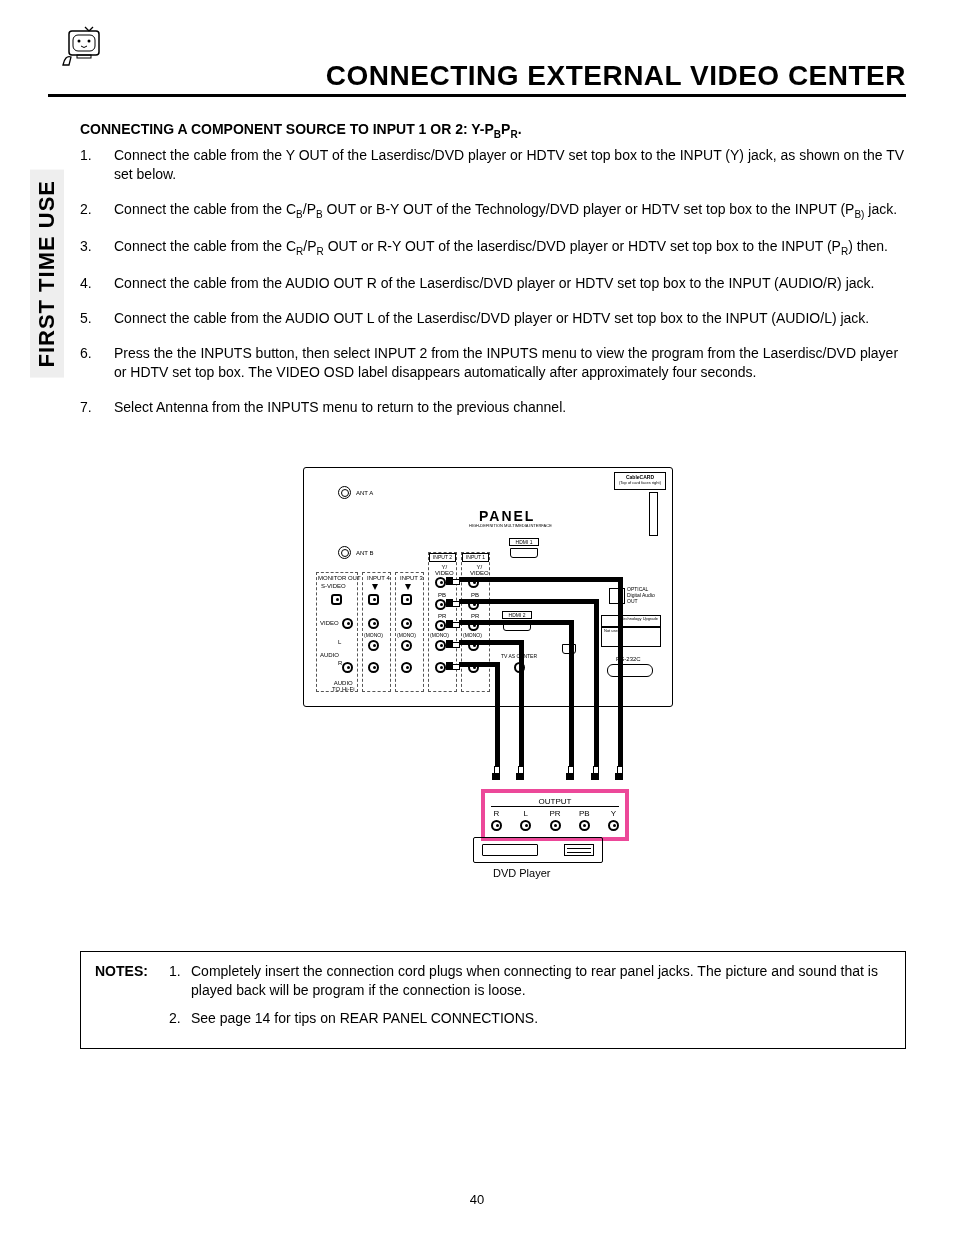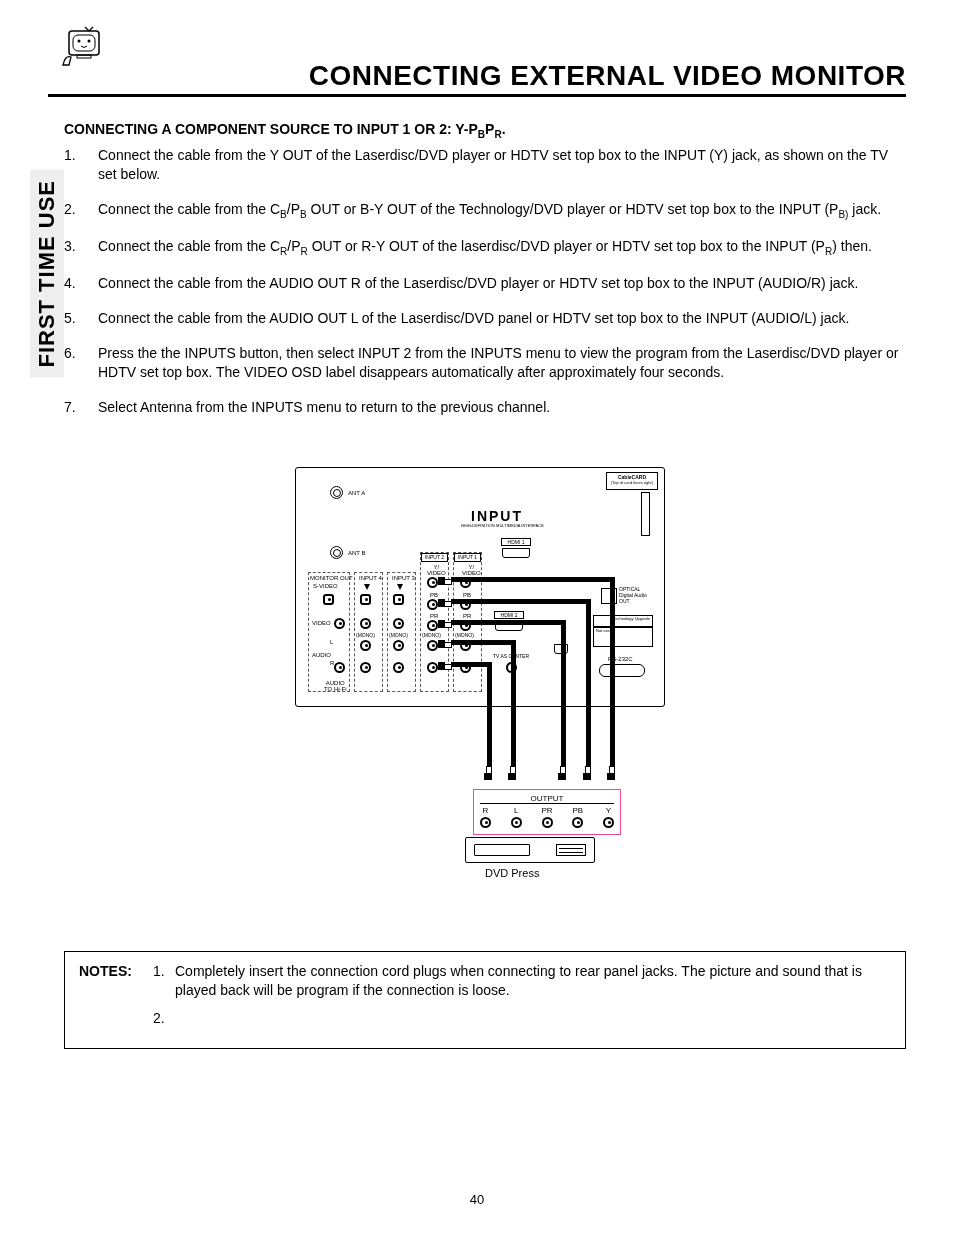--- a/index.html
+++ b/index.html
@@ -34,21 +34,21 @@
     left: 30px;
     top: 170px;
     writing-mode: vertical-rl;
     transform: rotate(180deg);
     font-size: 22px;
     font-weight: bold;
     background: #eee;
     padding: 10px 4px;
     letter-spacing: 1px;
   }
-  .content { margin-left: 16px; }
+  .content { margin-left: 32px; }
   .subhead {
     font-size: 14px;
     font-weight: bold;
     margin-bottom: 6px;
   }
   .subhead sub { font-size: 10px; }
   .step-list {
     font-size: 14px;
     line-height: 1.35;
     list-style: none;
@@ -106,21 +106,21 @@
     position:absolute; left:180px; top:370px;
     width:130px; height:26px; border:1.5px solid #000; border-radius:2px;
   }
   .device .tray{position:absolute;left:8px;top:6px;width:56px;height:12px;border:1px solid #000;border-radius:1px;}
   .device .slot{position:absolute;right:8px;top:6px;width:30px;height:12px;border:1px solid #000;}
   .device .slot::before,.device .slot::after{content:"";position:absolute;left:2px;width:24px;height:1px;background:#000;}
   .device .slot::before{top:3px;} .device .slot::after{top:7px;}
   .device-lbl{position:absolute;left:200px;top:400px;font-size:11px;}
   .output-box{
     position:absolute; left:188px; top:322px;
-    width:148px; border:1px solid #ec4899; padding:4px 6px 6px 6px;
+    width:148px; border:4px solid #ec4899; padding:4px 6px 6px 6px;
     text-align:center; background:#fff;
   }
   .output-box .row{display:flex;justify-content:space-between;margin-top:2px;}
   .output-box .hdr{font-size:8px;border-bottom:1px solid #000;margin-bottom:2px;}
   .output-box .col{display:flex;flex-direction:column;align-items:center;font-size:8px;gap:2px;}
   .cable-thick{position:absolute;background:#000;height:5px;}
   .v{width:5px !important;}
   .plug-down{position:absolute;}
   .notes {
     border: 1px solid #000;
@@ -146,21 +146,21 @@
   <rect x="14" y="6" width="30" height="24" rx="3" fill="none" stroke="#000" stroke-width="1.5"></rect>
   <rect x="18" y="10" width="22" height="16" rx="5" fill="none" stroke="#000"></rect>
   <circle cx="24" cy="16" r="1.5" fill="#000"></circle>
     <circle cx="34" cy="16" r="1.5" fill="#000"></circle>
   <path d="M26 21 q3 3 6 0" fill="none" stroke="#000"></path>
   <rect x="22" y="30" width="14" height="3" fill="none" stroke="#000"></rect>
   <path d="M8 40 q2 -10 8 -8 l-2 8 z" fill="none" stroke="#000" stroke-width="1.3"></path>
   <path d="M30 2 l4 4 M38 2 l-4 4" stroke="#000" stroke-width="1.3"></path>
 </svg>
 
-<h1 class="page-title">CONNECTING EXTERNAL VIDEO MONITOR</h1>
+<h1 class="page-title">CONNECTING EXTERNAL VIDEO CENTER</h1>
 
 <div class="vtab">FIRST TIME USE</div>
 
 <div class="content">
   <p class="subhead">
     <span>CONNECTING A COMPONENT SOURCE TO INPUT 1 OR 2:  Y-P</span><sub>B</sub><span>P</span><sub>R</sub><span>.</span>
   </p>
 
   <ol class="step-list">
     <li>
@@ -174,21 +174,21 @@
     <li>
         <span class="step-num">3.</span>
         <span class="step-txt"><span>Connect the cable from the C</span><sub>R</sub><span>/P</span><sub>R</sub><span> OUT or R-Y OUT of the laserdisc/DVD player or HDTV set top box to the INPUT (P</span><sub>R</sub><span>) then.</span></span>
       </li>
     <li>
         <span class="step-num">4.</span>
         <span class="step-txt">Connect the cable from the AUDIO OUT R of the Laserdisc/DVD player or  HDTV set top box to the INPUT (AUDIO/R) jack.</span>
       </li>
     <li>
         <span class="step-num">5.</span>
-        <span class="step-txt">Connect the cable from the AUDIO OUT L of the Laserdisc/DVD panel or HDTV set top box to the INPUT (AUDIO/L) jack.</span>
+        <span class="step-txt">Connect the cable from the AUDIO OUT L of the Laserdisc/DVD player or HDTV set top box to the INPUT (AUDIO/L) jack.</span>
       </li>
     <li>
         <span class="step-num">6.</span>
         <span class="step-txt">Press the the INPUTS button, then select INPUT 2 from the INPUTS menu to view the program from the Laserdisc/DVD player or HDTV set top box.  The VIDEO OSD label disappears automatically after approximately four seconds.</span>
       </li>
     <li>
         <span class="step-num">7.</span>
         <span class="step-txt">Select Antenna from the INPUTS menu to return to the previous channel.</span>
       </li>
   </ol>
@@ -200,21 +200,21 @@
       <span class="lbl" style="left:52px;top:22px;">ANT A</span>
       <span class="coax" style="position:absolute;left:34px;top:78px;"></span>
       <span class="lbl" style="left:52px;top:82px;">ANT B</span>
 
       <div class="group-box" style="right:6px;top:4px;width:52px;height:18px;text-align:center;padding-top:1px;">
         <div style="font-size:5px;font-weight:bold;">CableCARD</div>
         <div style="font-size:4px;">(Top of card faces right)</div>
       </div>
       <div class="group-box" style="right:14px;top:24px;width:9px;height:44px;"></div>
 
-      <div class="hdmi-logo">INPUT</div>
+      <div class="hdmi-logo">PANEL</div>
       <div class="lbl" style="left:165px;top:55px;font-size:4px;">HIGH-DEFINITION MULTIMEDIA INTERFACE</div>
       <div class="group-box" style="left:205px;top:70px;width:30px;height:8px;font-size:5px;text-align:center;border:1px solid #000;">HDMI 1</div>
       <span class="hdmi-port" style="position:absolute;left:206px;top:80px;"></span>
 
       <div class="dashed-col" style="left:12px;top:104px;width:42px;height:120px;"></div>
       <div class="dashed-col" style="left:58px;top:104px;width:29px;height:120px;"></div>
       <div class="dashed-col" style="left:91px;top:104px;width:29px;height:120px;"></div>
       <div class="dashed-col" style="left:124px;top:84px;width:29px;height:140px;"></div>
       <div class="dashed-col" style="left:157px;top:84px;width:29px;height:140px;"></div>
 
@@ -340,32 +340,33 @@
             <span>Y</span>
             <span class="rca"></span>
           </div>
       </div>
     </div>
 
     <div class="device">
       <div class="tray"></div>
         <div class="slot"></div>
     </div>
-    <div class="device-lbl">DVD Press</div>
+    <div class="device-lbl">DVD Player</div>
   </div>
 
   <div class="notes">
     <div class="notes-row">
       <div class="notes-label">NOTES:</div>
       <ol>
         <li>
             <span class="n-num">1.</span>
             <span>Completely insert the connection cord plugs when connecting to rear panel jacks.  The picture and sound that is played back will be program if the connection is loose.</span>
           </li>
         <li>
             <span class="n-num">2.</span>
+            <span>See page 14 for tips on REAR PANEL CONNECTIONS.</span>
           </li>
       </ol>
     </div>
   </div>
 </div>
 
 <div class="page-no">40</div>
 
 </body></html>

